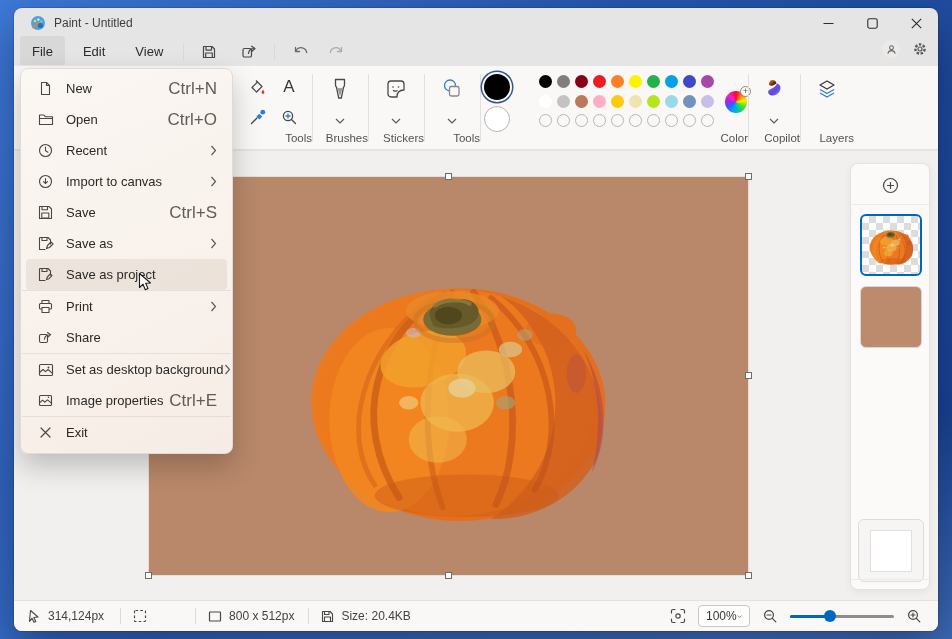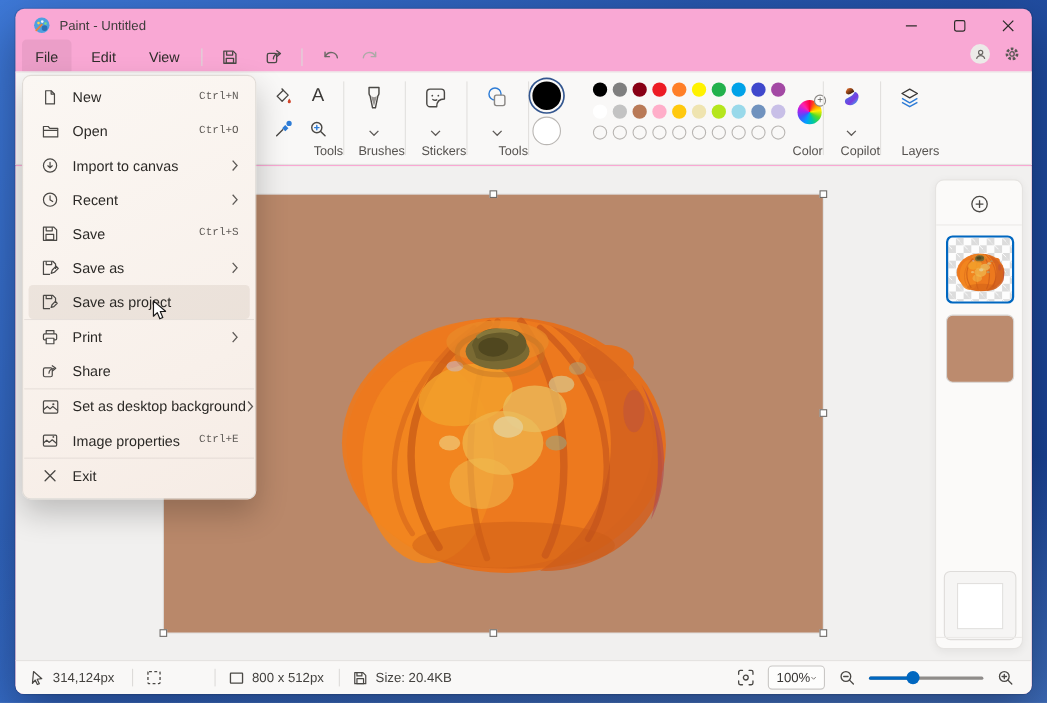--- a/index.html
+++ b/index.html
@@ -7,21 +7,21 @@
   body{
     font-family:"Liberation Sans","DejaVu Sans",sans-serif;
     background:
       radial-gradient(120% 80% at 85% 112%, rgba(125,185,255,.55), transparent 60%),
       radial-gradient(90% 70% at 15% 118%, rgba(70,130,225,.6), transparent 62%),
       linear-gradient(125deg,#3E79D8 0%, #2757AC 45%, #173E8F 100%);
     position:relative;
   }
   .window{
     position:absolute; left:14px; top:8px; width:924px; height:623px;
-    background:#f9a8d4; border-radius:8px; overflow:hidden;
+    background:#e5e5e5; border-radius:8px; overflow:hidden;
     box-shadow:0 18px 45px rgba(0,0,20,.38), 0 0 0 1px rgba(0,0,0,.12);
   }
   
   .titlebar{ position:relative; height:30px; }
   .app-icon{ position:absolute; left:16px; top:7px; width:16px; height:16px; }
   .title-text{ position:absolute; left:40px; top:8px; font-size:12px; color:#3F3D3B; }
   .win-controls{ position:absolute; right:0; top:0; height:30px; display:flex; }
   .win-btn{ width:44px; height:30px; display:flex; align-items:center; justify-content:center; }
   
   .menubar{ position:relative; height:27px; display:flex; align-items:center; padding-left:6px; }
@@ -73,21 +73,21 @@
   .slider-thumb{ position:absolute; left:calc(38% - 6px); top:1px; width:12px; height:12px; border-radius:50%; background:#0067C0; }
   
   .file-menu{ position:absolute; left:6px; top:60px; width:213px; z-index:30;
     background:linear-gradient(155deg,#FBF7F3 0%,#F8F0EA 70%,#F6ECE5 100%);
     border:1px solid #E0DBD6; border-radius:8px; padding:4px 0 5px;
     box-shadow:0 12px 28px rgba(0,0,0,.22); }
   .menu-item{ position:relative; height:31px; margin:0 5px; padding:0 10px 0 11px; display:flex; align-items:center; border-radius:4px; font-size:13px; color:#2B2926; }
   .menu-item.highlighted{ background:rgba(110,80,60,.09); }
   .menu-item .mi-icon{ width:17px; height:17px; margin-right:12px; flex:none; display:flex; align-items:center; justify-content:center; }
   .mi-label{ flex:1; white-space:nowrap; }
-  .mi-shortcut{ font-size:10px; color:#605C58;font-family:Liberation Mono, monospace; }
+  .mi-shortcut{ font-size:17px; color:#605C58; }
   .mi-chevron{ margin-left:auto; display:flex; }
   .menu-divider{ height:1px; background:rgba(0,0,0,.07); margin:0 1px; }
   .mouse-cursor{ position:absolute; left:117px; top:203px; z-index:5; }
   svg{ display:block; }
 </style>
 </head>
 <body>
 
 <svg width="0" height="0" style="position:absolute">
   <defs>
@@ -461,38 +461,38 @@
             <path d="M1.5 6.5h13"></path>
           </svg>
       </span>
       <span class="mi-label">Open</span>
       <span class="mi-shortcut">Ctrl+O</span>
     </div>
     <div class="menu-item">
       <span class="mi-icon">
         <svg width="15" height="15" viewBox="0 0 15 15" fill="none" stroke="#4A4845" stroke-width="1.1" stroke-linecap="round">
             <circle cx="7.5" cy="7.5" r="6"></circle>
-            <path d="M7.5 4.5v5M5.5 7.7l2 1.8 2-1.8"></path>
-          </svg>
-      </span>
-      <span class="mi-label">Import to canvas</span>
+            <path d="M7.5 4v3.7l2.4 1.5"></path>
+          </svg>
+      </span>
+      <span class="mi-label">Recent</span>
       <span class="mi-chevron">
         <svg width="7" height="11" viewBox="0 0 7 11" fill="none" stroke="#5F5B58" stroke-width="1.2">
             <path d="M1.5 1l4 4.5-4 4.5"></path>
           </svg>
       </span>
     </div>
     <div class="menu-item">
       <span class="mi-icon">
         <svg width="15" height="15" viewBox="0 0 15 15" fill="none" stroke="#4A4845" stroke-width="1.1" stroke-linecap="round">
             <circle cx="7.5" cy="7.5" r="6"></circle>
-            <path d="M7.5 4v3.7l2.4 1.5"></path>
-          </svg>
-      </span>
-      <span class="mi-label">Recent</span>
+            <path d="M7.5 4.5v5M5.5 7.7l2 1.8 2-1.8"></path>
+          </svg>
+      </span>
+      <span class="mi-label">Import to canvas</span>
       <span class="mi-chevron">
         <svg width="7" height="11" viewBox="0 0 7 11" fill="none" stroke="#5F5B58" stroke-width="1.2">
             <path d="M1.5 1l4 4.5-4 4.5"></path>
           </svg>
       </span>
     </div>
     <div class="menu-item">
       <span class="mi-icon">
         <svg width="15" height="15" viewBox="0 0 15 15" fill="none" stroke="#4A4845" stroke-width="1.1" stroke-linejoin="round">
             <path d="M1.5 1.5h9.5l2.5 2.5v9.5H1.5z"></path>

